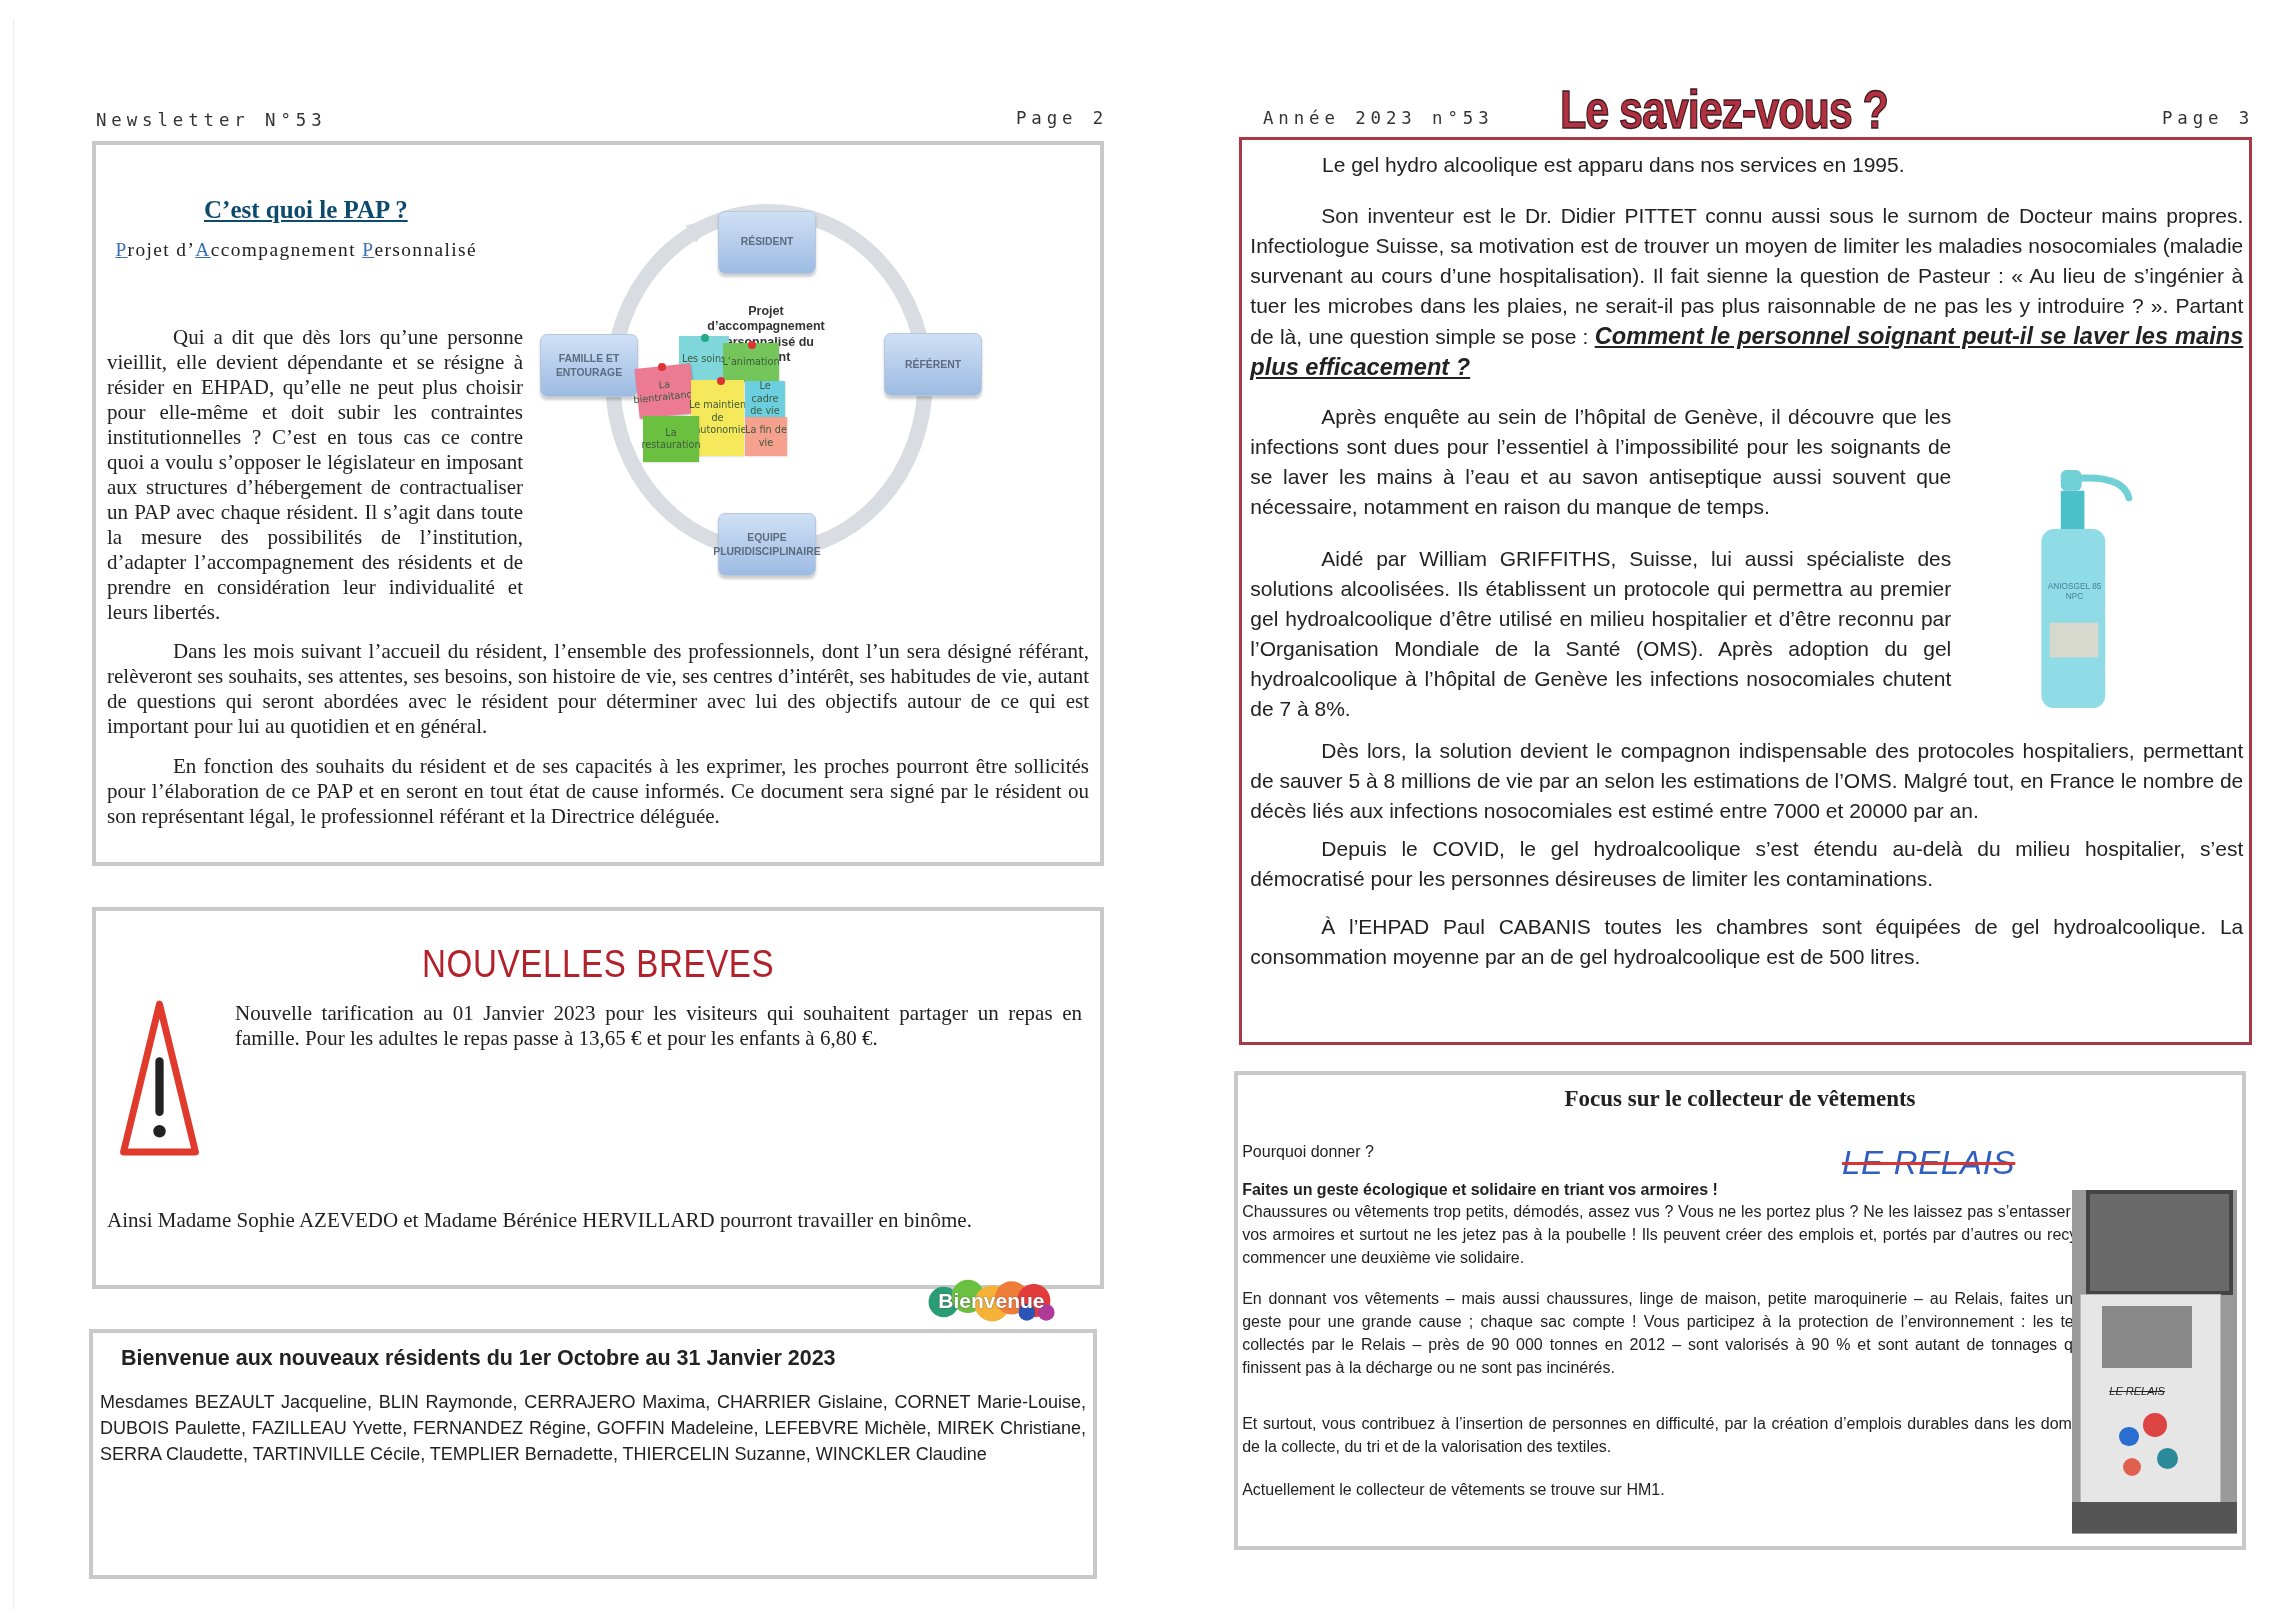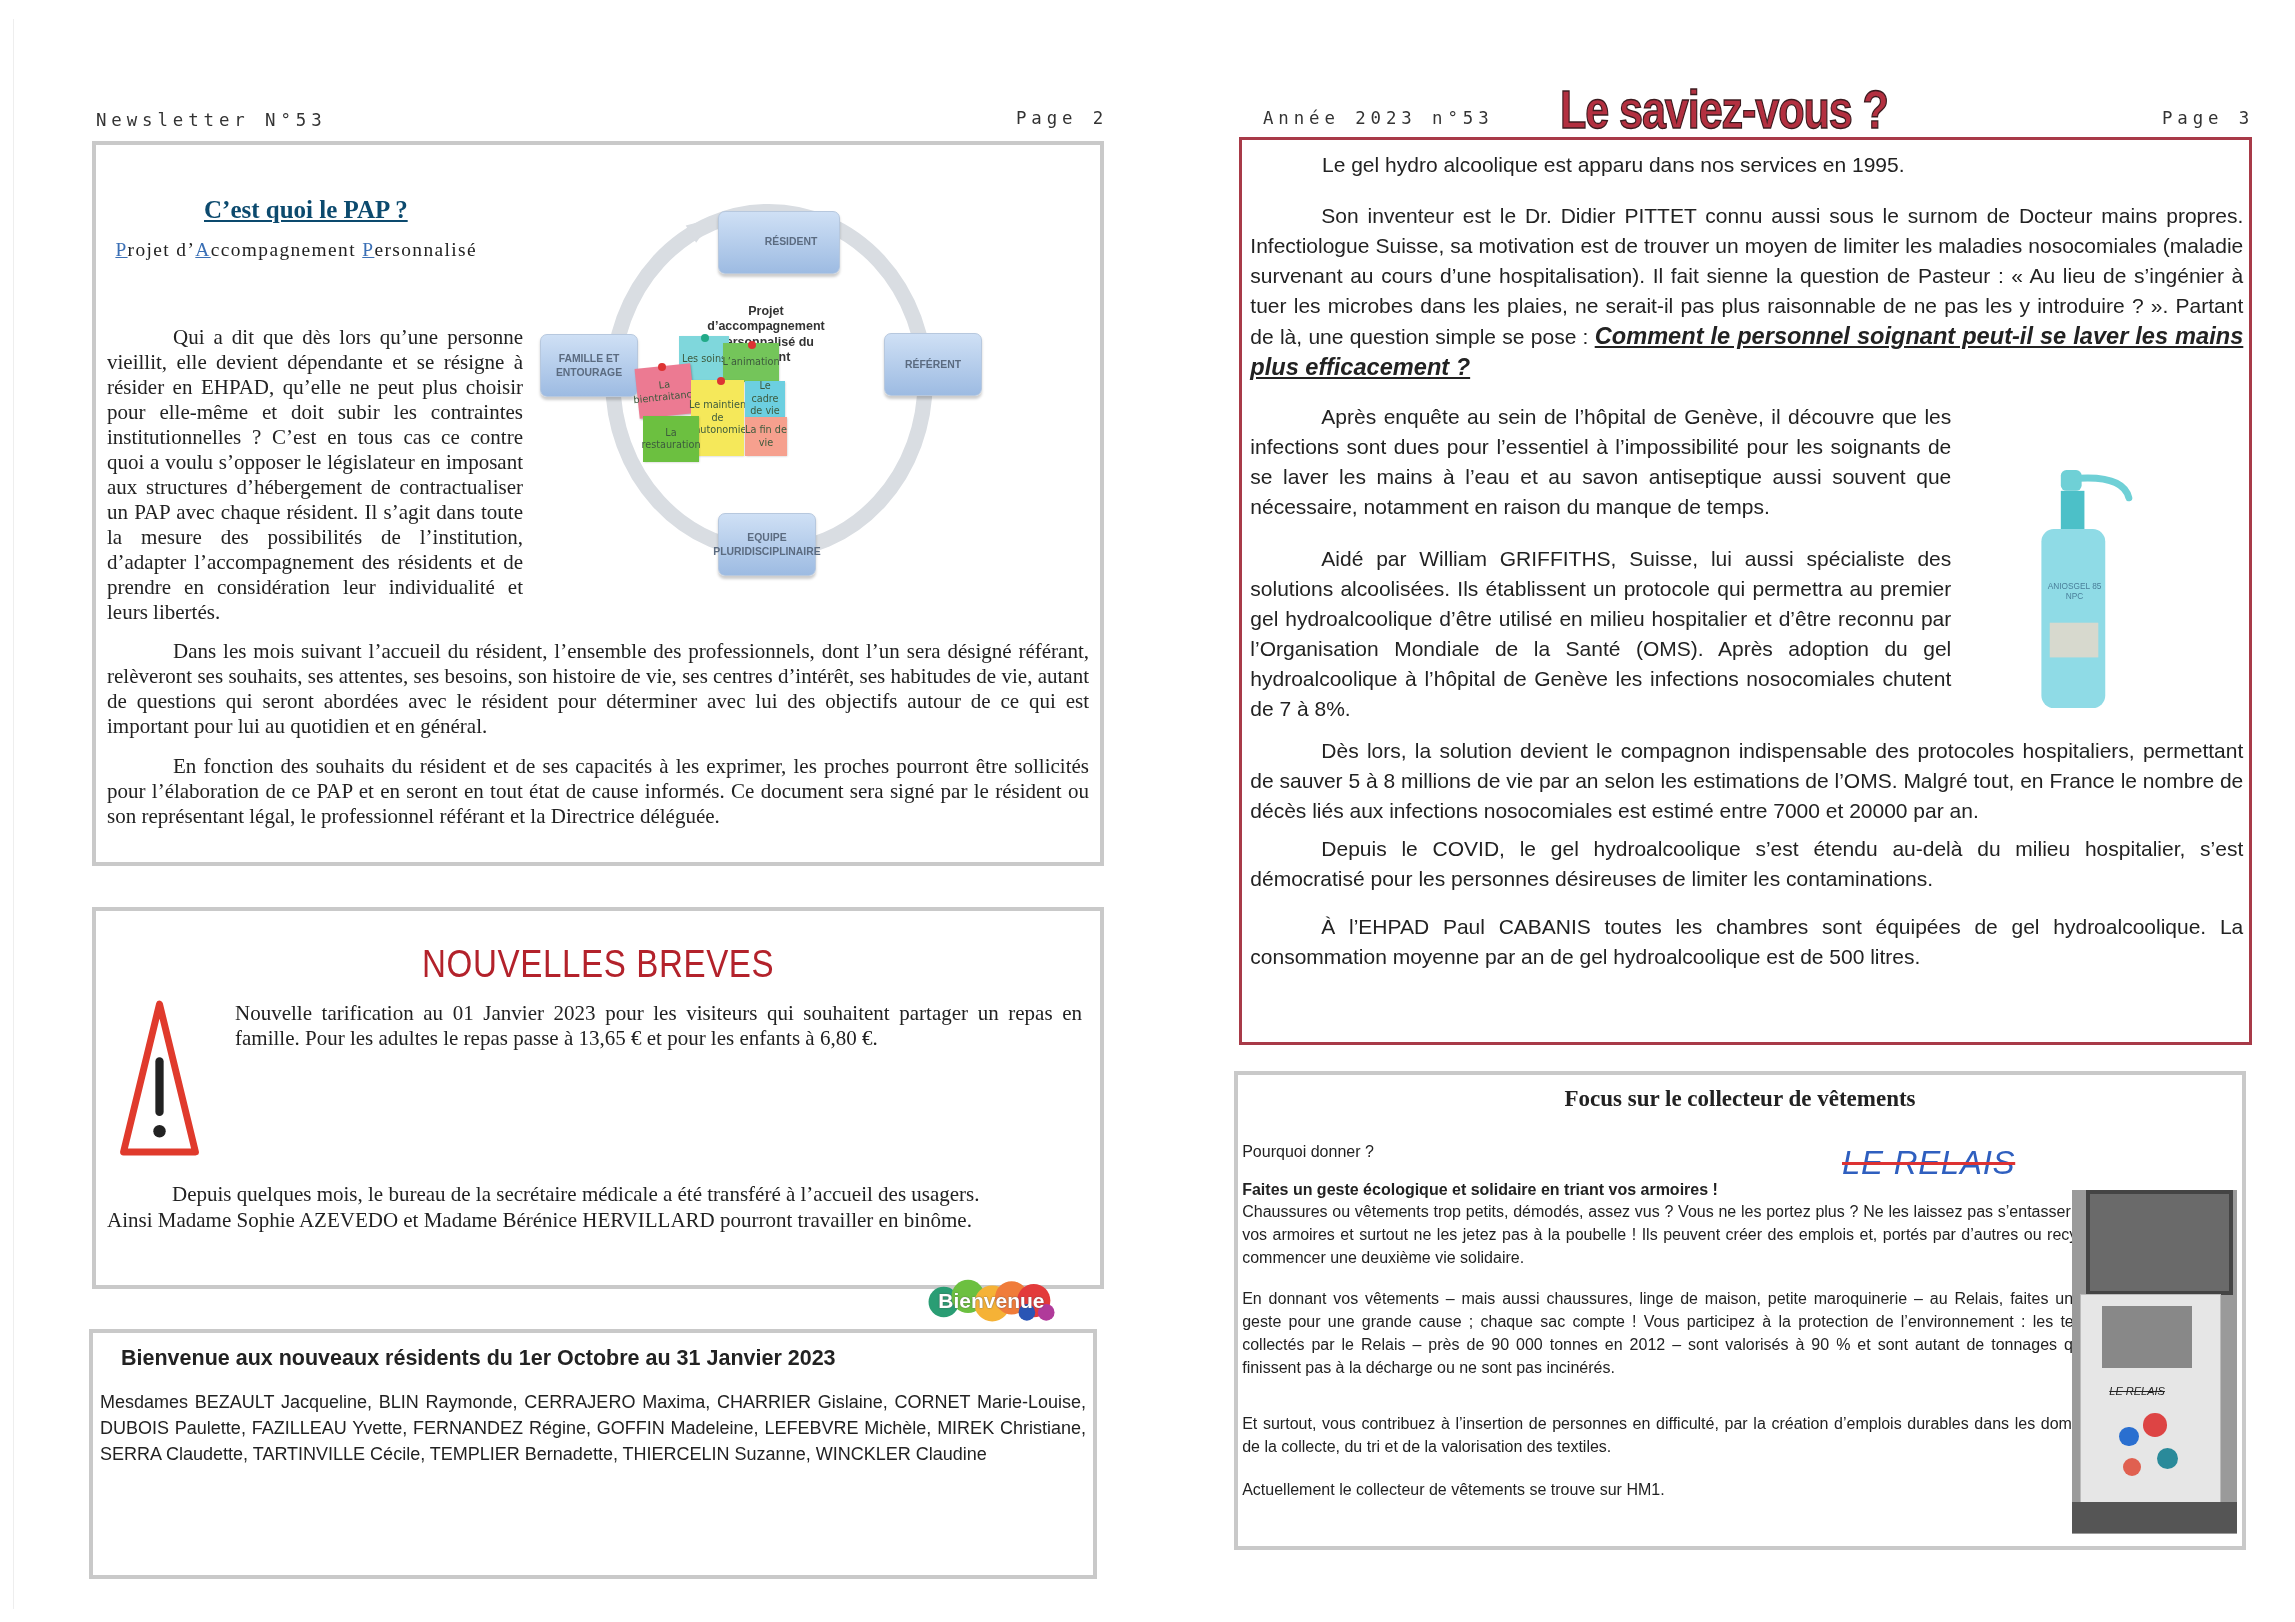--- a/index.html
+++ b/index.html
@@ -43,21 +43,21 @@
   <div class="abs pap-sub serif" style="left:19.4px;top:94px;">
     <span class="cap">P</span><span>rojet d’</span><span class="cap">A</span><span>ccompagnement </span><span class="cap">P</span><span>ersonnalisé</span>
   </div>
   <p class="abs para indent serif" style="left:11px;top:180px;width:416px;">Qui a dit que dès lors qu’une personne vieillit, elle devient dépendante et se résigne à résider en EHPAD, qu’elle ne peut plus choisir pour elle-même et doit subir les contraintes institutionnelles ? C’est en tous cas ce contre quoi a voulu s’opposer le législateur en imposant aux structures d’hébergement de contractualiser un PAP avec chaque résident. Il s’agit dans toute la mesure des possibilités de l’institution, d’adapter l’accompagnement des résidents et de prendre en considération leur individualité et leurs libertés.</p>
 
   <div class="abs" style="left:444px;top:35px;width:562px;height:410px;">
     <svg class="abs" width="562" height="410" style="left:0;top:0;" viewBox="0 0 810 590">
       <ellipse cx="330" cy="290" rx="225" ry="245" fill="none" stroke="#d9dde2" stroke-width="22"></ellipse>
       <polygon points="210,65 250,55 225,90" fill="#d9dde2"></polygon>
     </svg>
-    <div class="diag-box" style="left:178px;top:30.5px;width:96px;height:61px;padding-left:24px;">RÉSIDENT</div>
+    <div class="diag-box" style="left:178px;top:30.5px;width:96px;height:61px;">RÉSIDENT</div>
     <div class="diag-box" style="left:344px;top:153px;width:96px;height:61px;">RÉFÉRENT</div>
     <div class="diag-box" style="left:178px;top:333px;width:96px;height:61px;">EQUIPE PLURIDISCIPLINAIRE</div>
     <div class="diag-box" style="left:0px;top:154px;width:96px;height:61px;">FAMILLE ET ENTOURAGE</div>
     <div class="abs sans" style="left:153px;top:124px;width:146px;text-align:center;font-weight:bold;font-size:12.5px;line-height:15.3px;color:#333;">Projet d’accompagnement personnalisé du résident</div>
     <div class="note" style="left:139px;top:156px;width:50px;height:46px;background:#7fd7dc;">Les soins</div>
     <div class="note" style="left:183px;top:163px;width:56px;height:39px;background:#74c55a;">L’animation</div>
     <div class="note" style="left:97px;top:186px;width:56px;height:50px;background:#ec7a92;transform:rotate(-6deg);">La bientraitance</div>
     <div class="note" style="left:151px;top:200px;width:53px;height:76px;background:#f5e85a;">Le maintien de l’autonomie</div>
     <div class="note" style="left:205px;top:201px;width:40px;height:36px;background:#6ccfe0;">Le cadre de vie</div>
     <div class="note" style="left:103px;top:236px;width:56px;height:46px;background:#6cc040;">La restauration</div>
@@ -75,21 +75,20 @@
 <div class="box" style="left:92px;top:907px;width:1012px;height:382px;">
   <div class="abs" style="left:0;top:30.5px;width:100%;text-align:center;">
     <span class="breves-title" style="display:inline-block;">NOUVELLES BREVES</span>
   </div>
   <svg class="abs" width="83" height="160" style="left:22px;top:87px;" viewBox="0 0 120 230">
     <polygon points="60,8 112,222 8,222" fill="#fff" stroke="#e03a2c" stroke-width="10" stroke-linejoin="round"></polygon>
     <rect x="54" y="85" width="12" height="85" rx="6" fill="#222"></rect>
     <circle cx="60" cy="192" r="9" fill="#222"></circle>
   </svg>
   <p class="abs para serif" style="left:139px;top:90px;width:847px;">Nouvelle tarification au 01 Janvier 2023 pour les visiteurs qui souhaitent partager un repas en famille. Pour les adultes le repas passe à 13,65 € et pour les enfants à 6,80 €.</p>
-  <p class="abs para serif" style="left:76px;top:271px;width:916px;text-align:left;">Depuis quelques mois, le bureau de la secrétaire médicale a été transféré à l’accueil des usagers.</p>
   <p class="abs para serif" style="left:11px;top:297px;width:972px;text-align:left;">Ainsi Madame Sophie AZEVEDO et  Madame Bérénice HERVILLARD pourront travailler en binôme.</p>
 </div>
 
 <div class="box" style="left:89px;top:1329px;width:1008px;height:250px;">
   <div class="abs sans" style="left:28px;top:12.5px;font-weight:bold;font-size:21.5px;color:#222;">Bienvenue aux nouveaux résidents du 1er Octobre au 31 Janvier 2023</div>
   <p class="abs nm" style="left:7px;top:56px;width:986px;">Mesdames BEZAULT Jacqueline, BLIN Raymonde, CERRAJERO Maxima, CHARRIER Gislaine, CORNET Marie-Louise, DUBOIS Paulette, FAZILLEAU Yvette, FERNANDEZ Régine, GOFFIN Madeleine, LEFEBVRE Michèle, MIREK Christiane, SERRA Claudette, TARTINVILLE Cécile, TEMPLIER Bernadette, THIERCELIN Suzanne, WINCKLER Claudine</p>
 </div>
 <div class="abs" style="left:923px;top:1274px;width:135px;height:56px;">
   <svg class="abs" width="135" height="56" style="left:0;top:0;" viewBox="0 0 195 80">
     <circle cx="30" cy="40" r="22" fill="#2a9d74"></circle>

